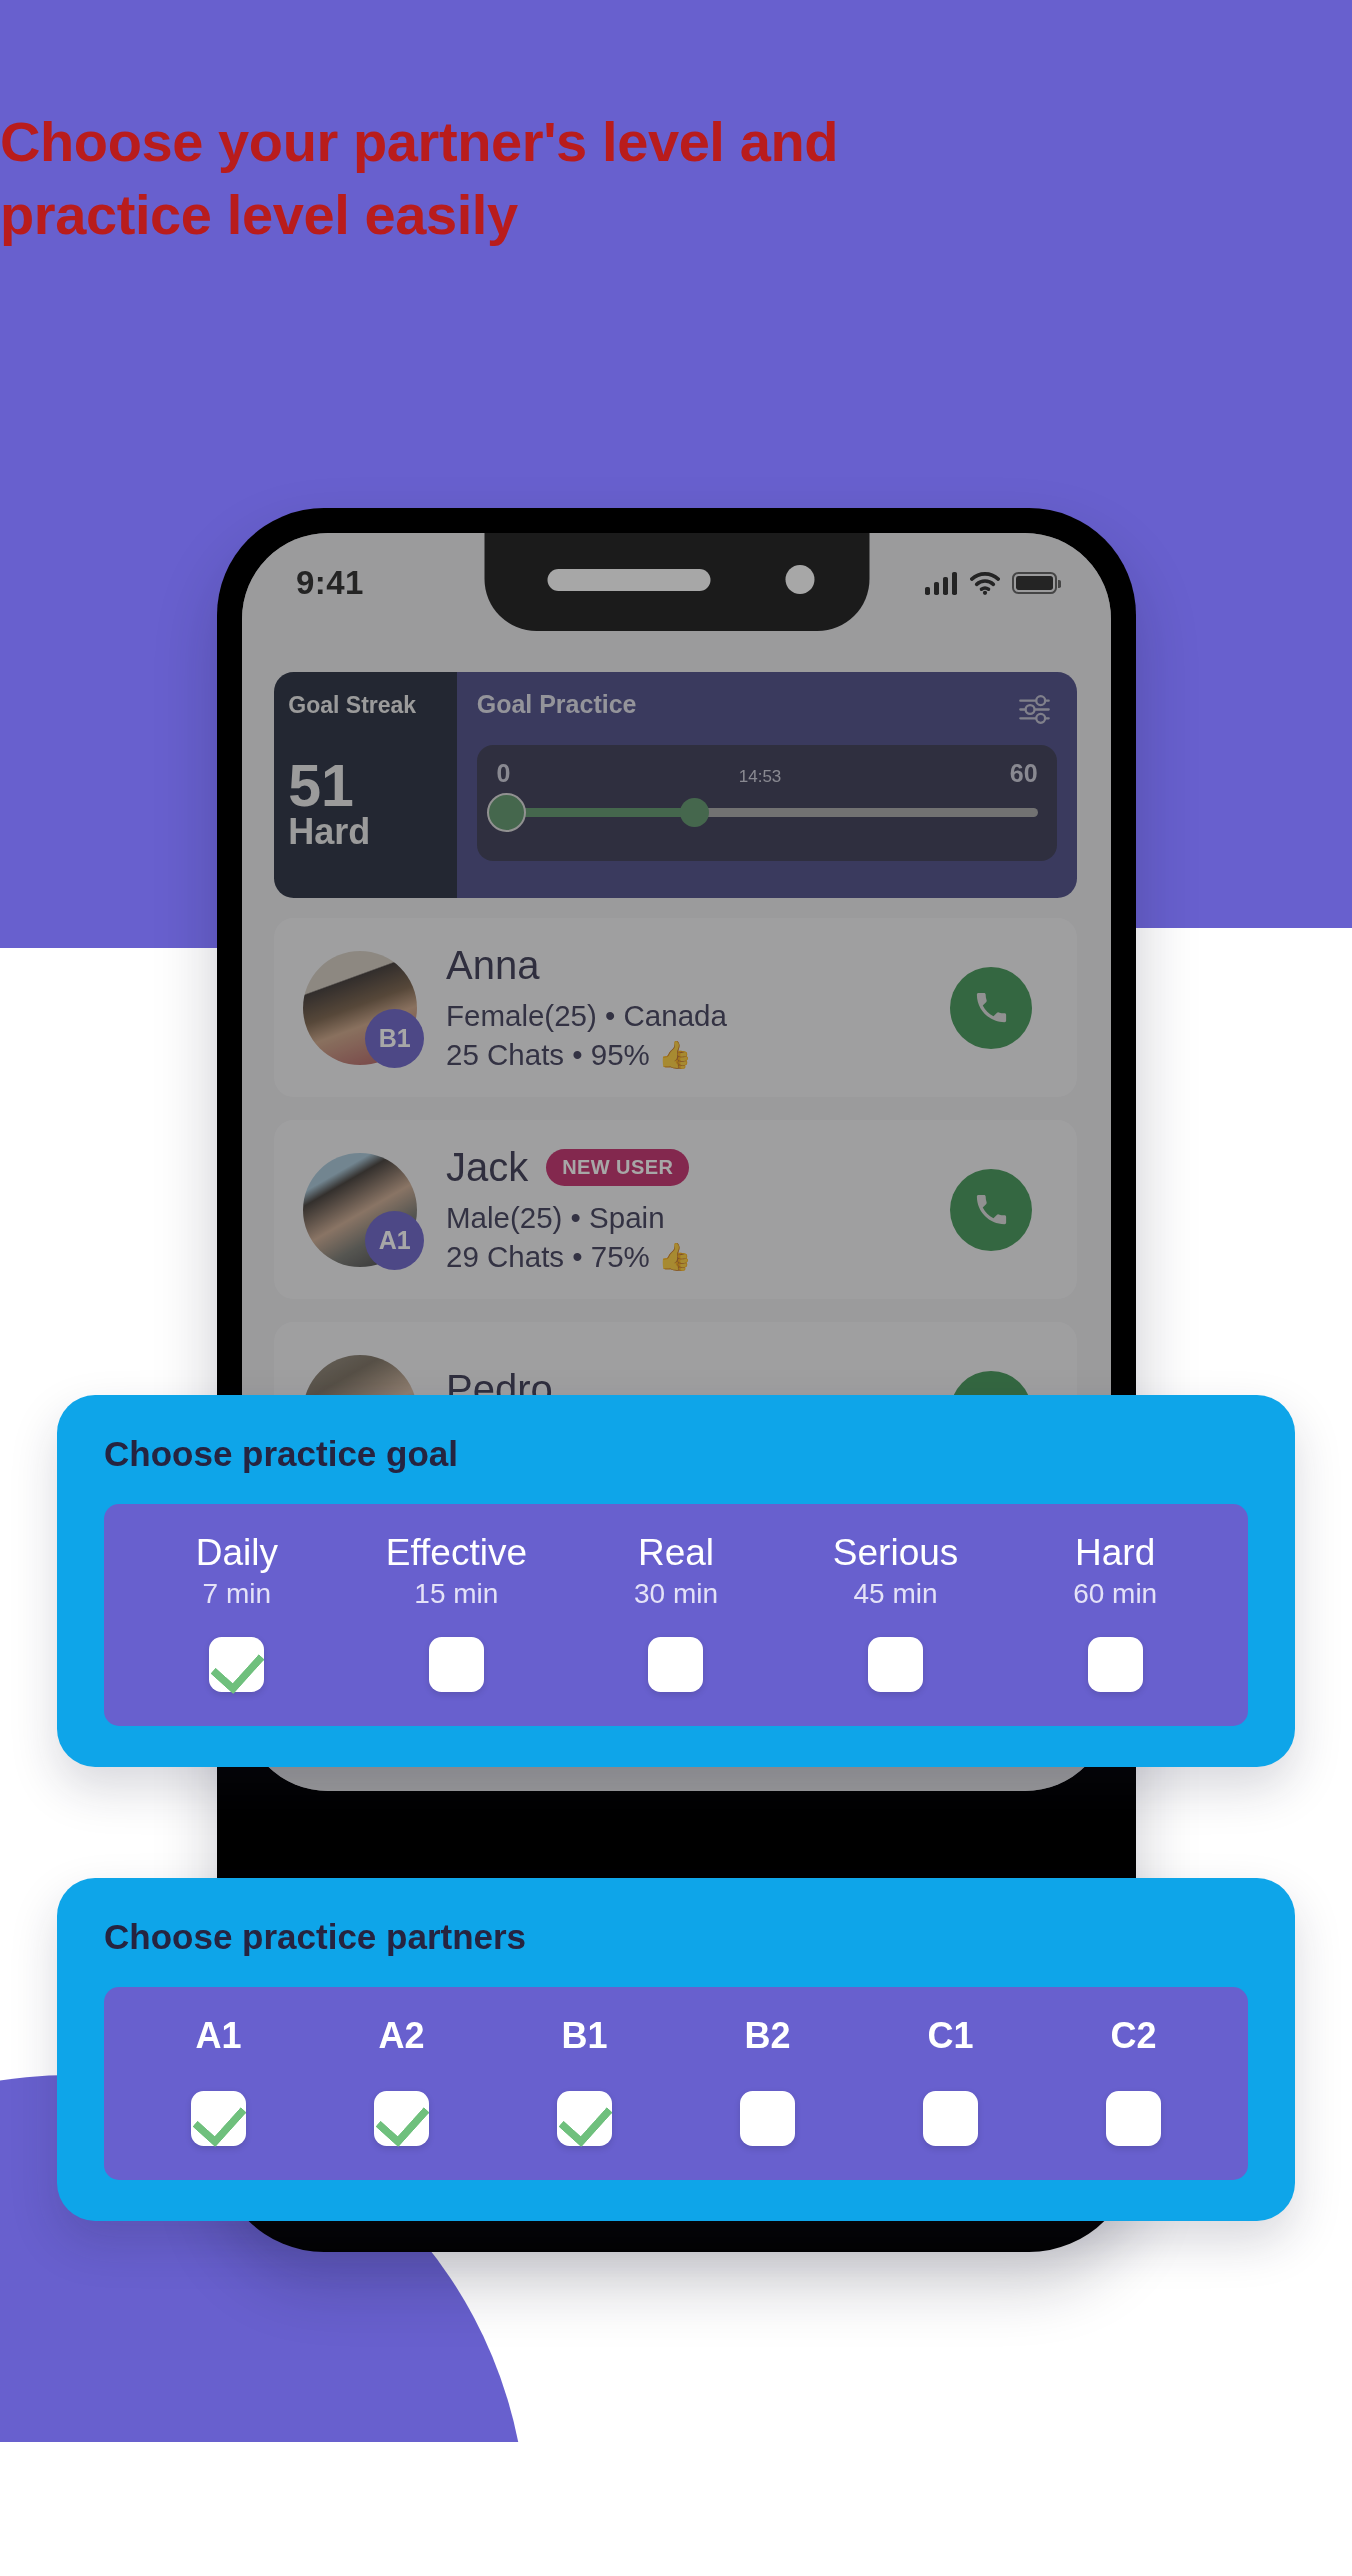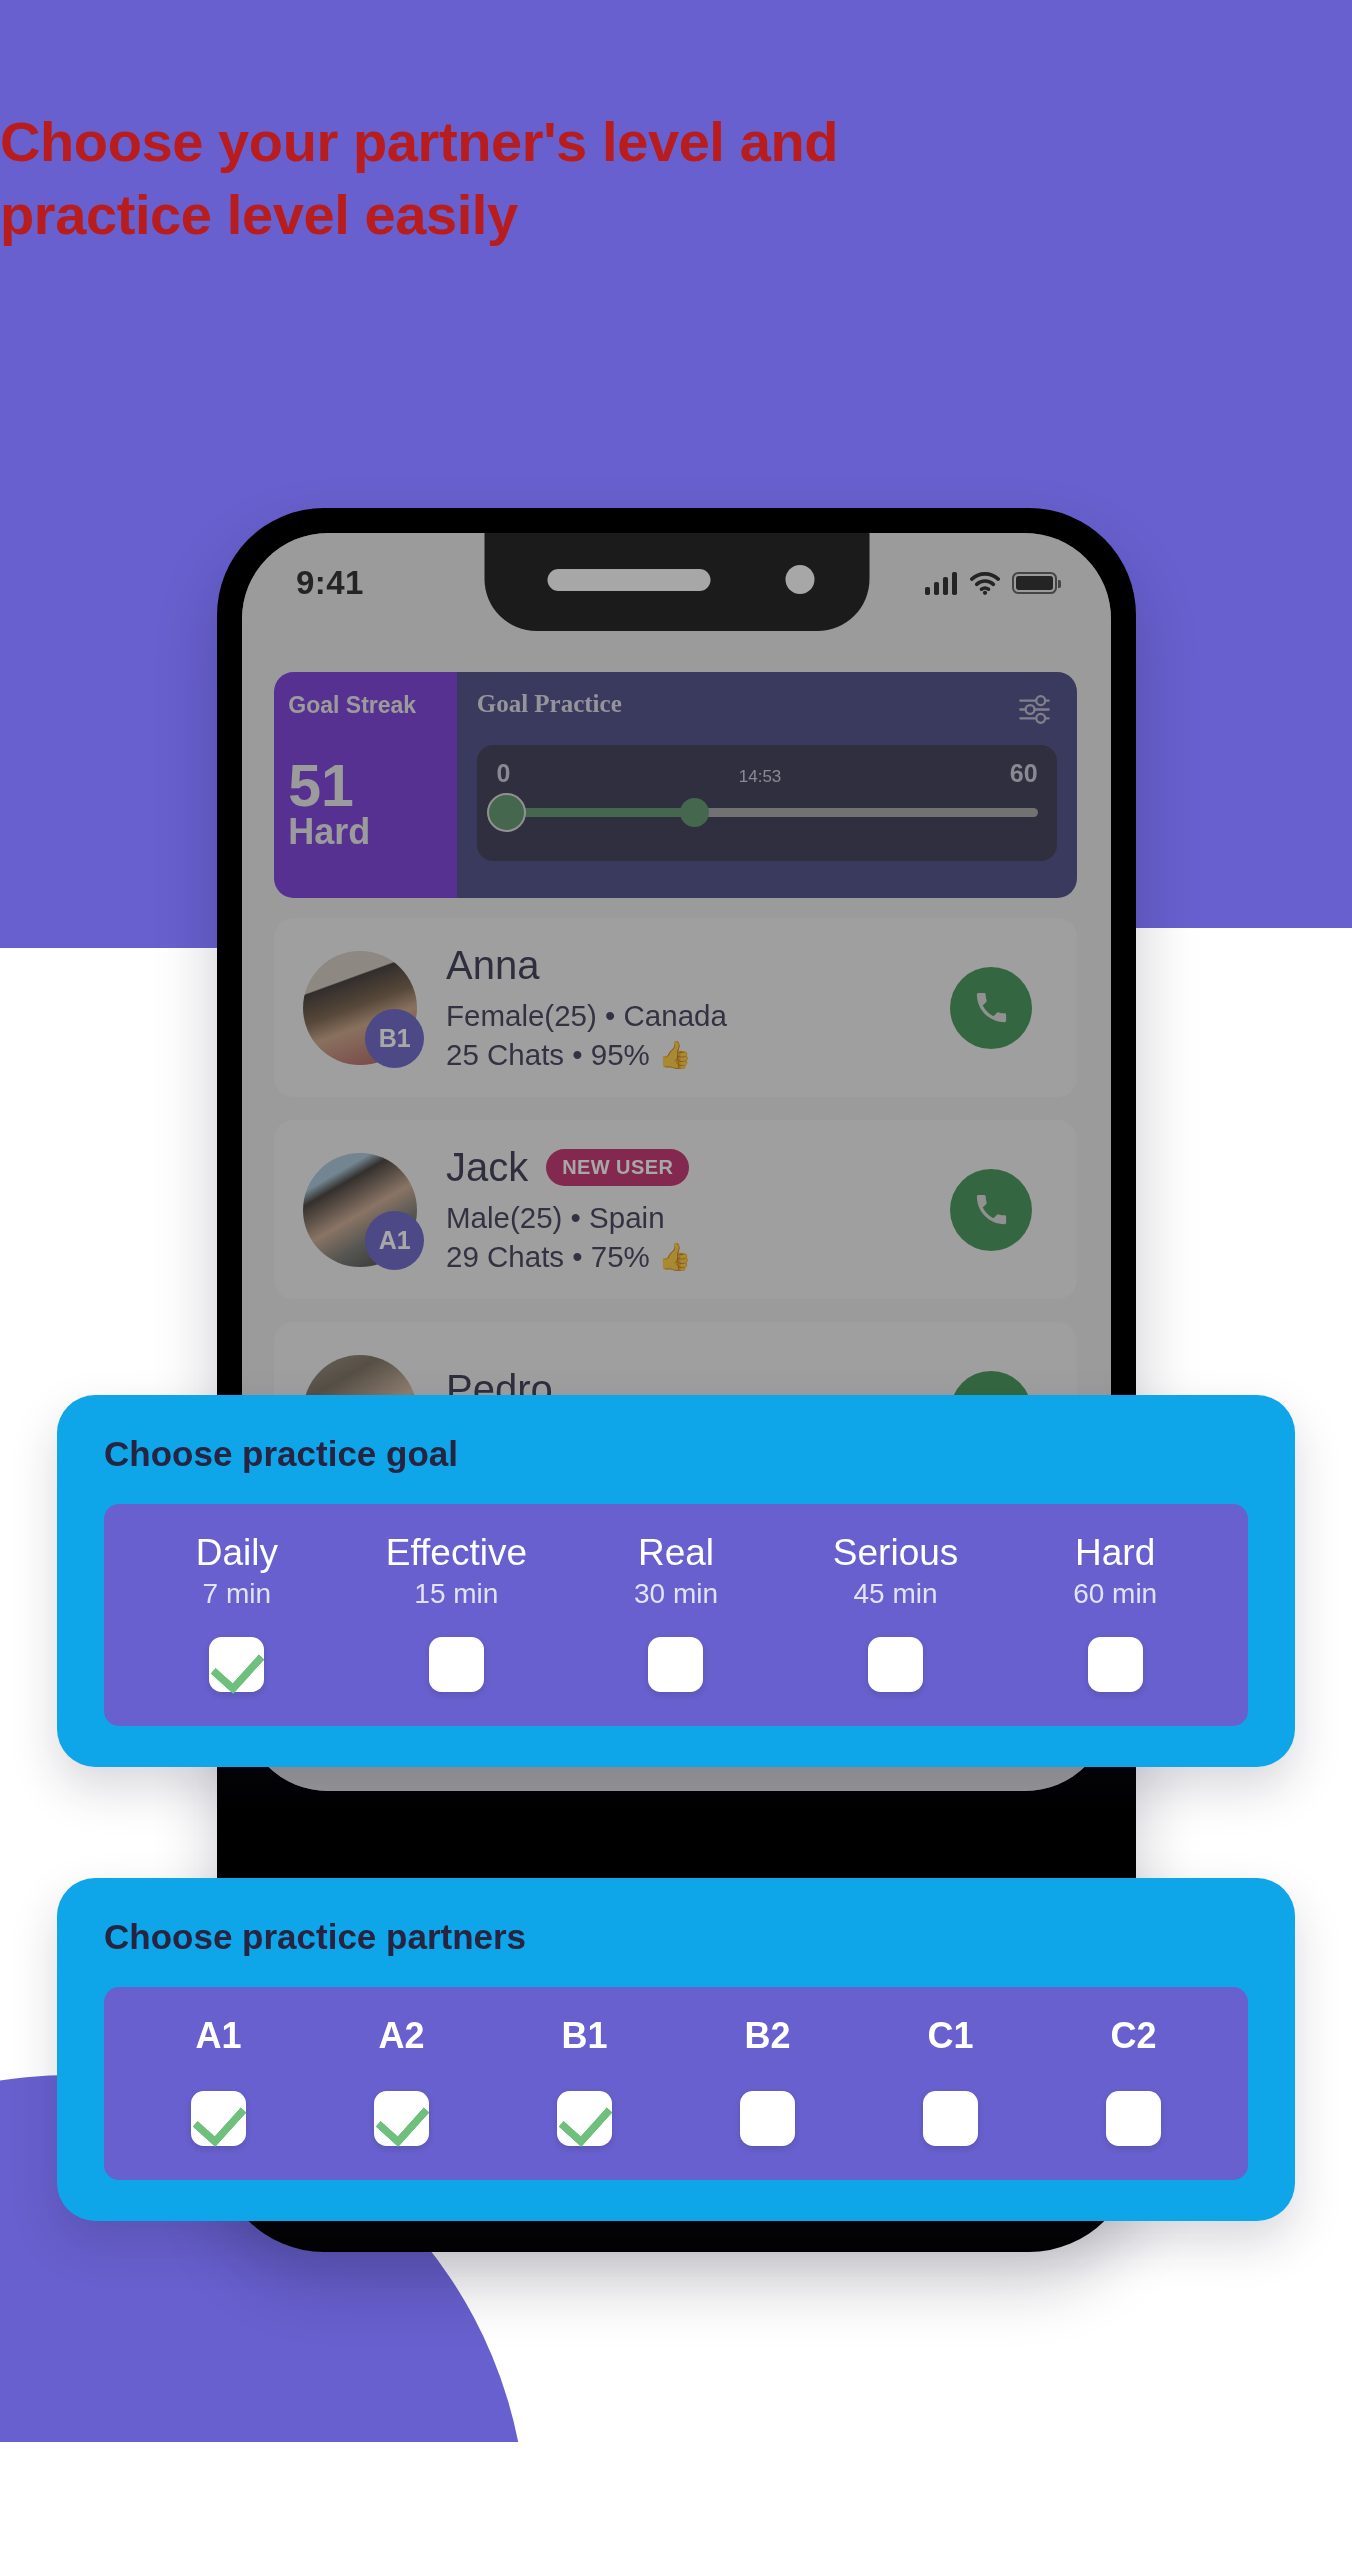--- a/index.html
+++ b/index.html
@@ -147,37 +147,37 @@
     position:absolute;
     left:32px; top:139px;
     width:803px; height:226px;
     border-radius:19.7px;
     overflow:hidden;
     display:flex;
     z-index:4;
   }
   .goal-streak{
     width:183px;
-    background:#6d28d9;
+    background:#0f172a;
     color:#e9e9e9;
     padding:19.7px 0 0 14.3px;
   }
   .goal-streak .gs-label{ font-size:23px; font-weight:600; }
   .goal-streak .gs-num{
     font-size:59px; font-weight:bold; line-height:.95; margin-top:39px;
   }
   .goal-streak .gs-days{ font-size:36px; font-weight:600; line-height:1; }
 
   .goal-practice{
     flex:1;
     background:#393a7a;
     padding:18px 19.7px 0 19.7px;
     position:relative;
   }
-  .gp-title{ font-size:25px; font-weight:600; color:#dcdce8;font-family:Liberation Serif, serif; }
+  .gp-title{ font-size:25px; font-weight:600; color:#dcdce8; }
   .gp-icon{
     position:absolute; right:23px; top:18px;
     width:39px; height:39px;
   }
   .slider-box{
     position:absolute;
     left:19.7px; right:19.7px; top:73px;
     height:116px;
     background:#262642;
     border-radius:16px;

